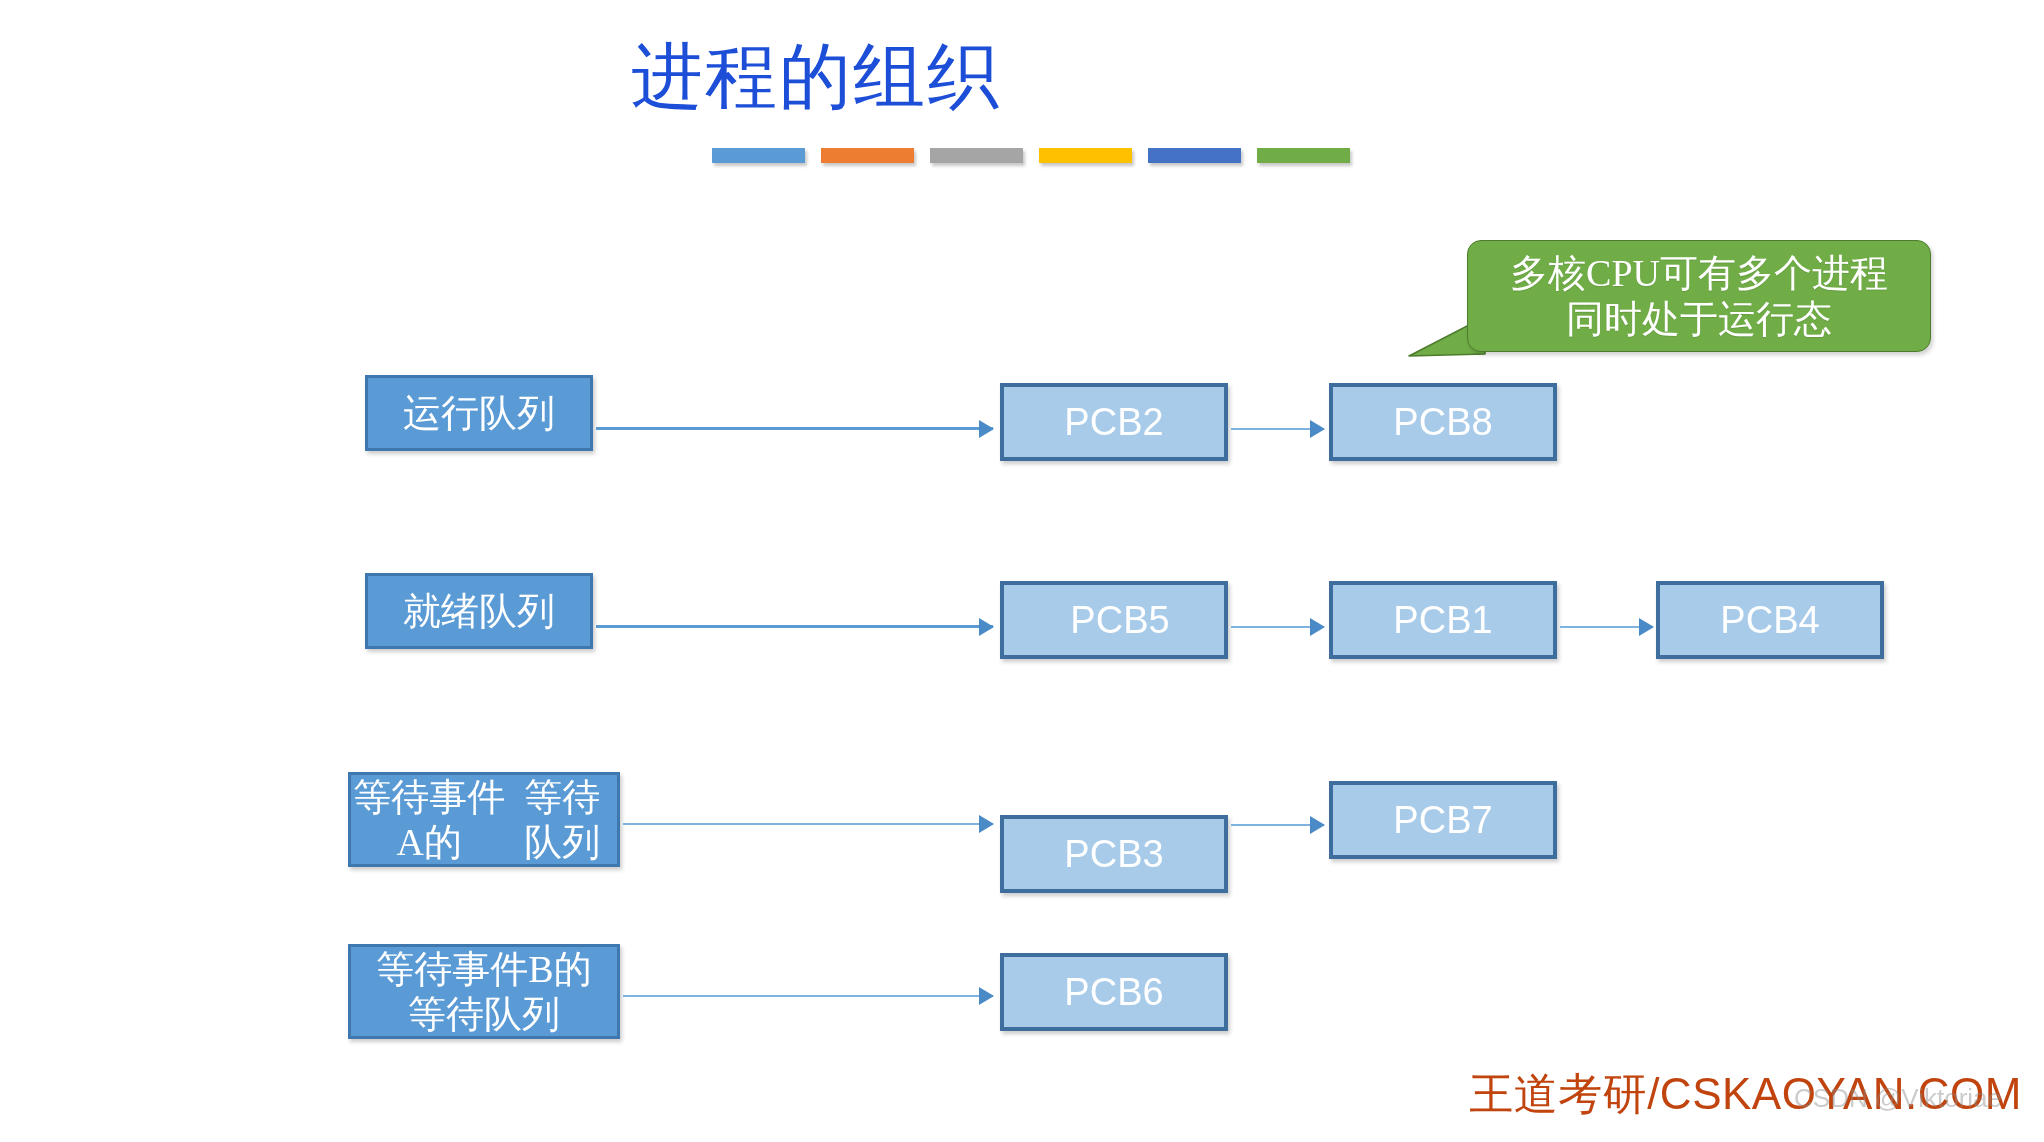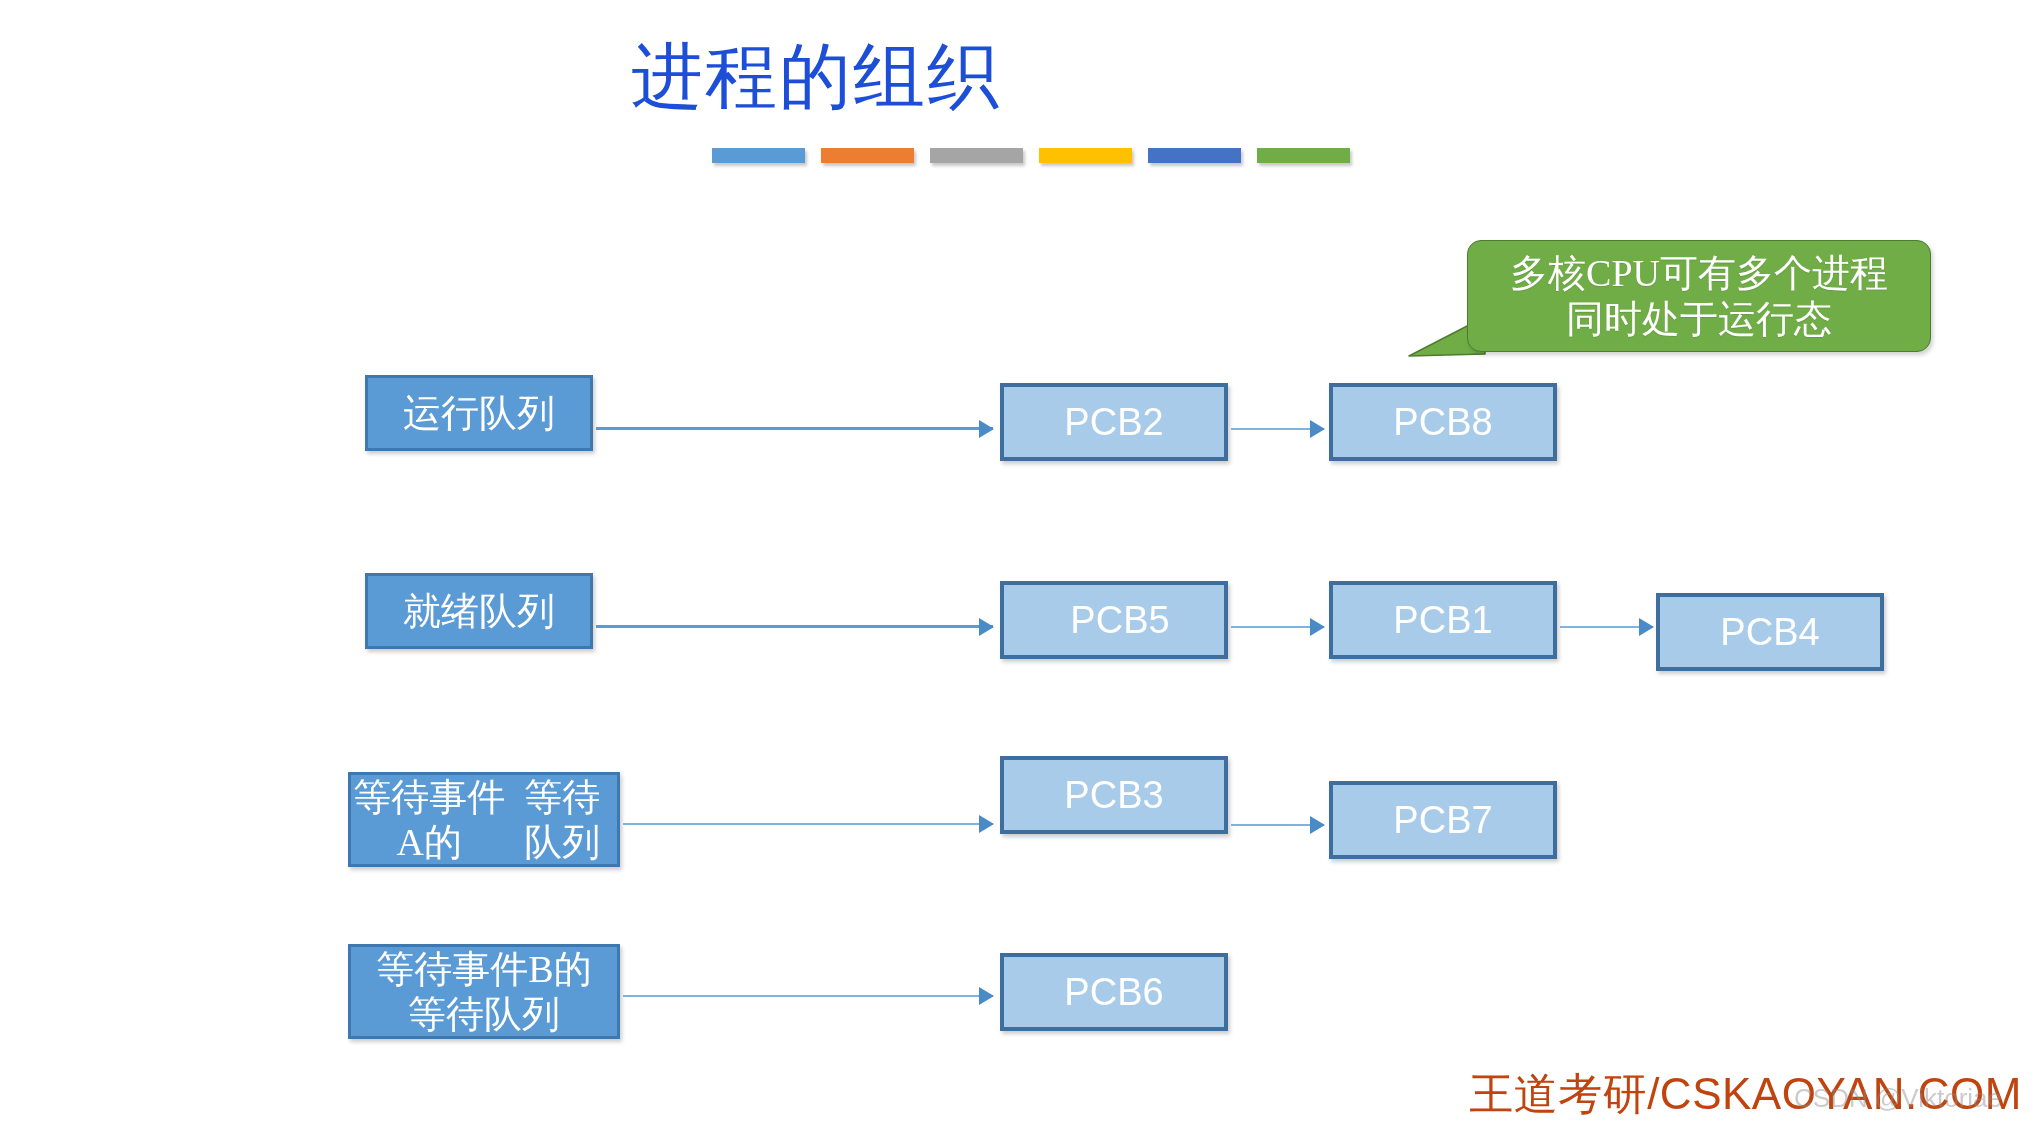--- a/index.html
+++ b/index.html
@@ -174,30 +174,30 @@
   </div>
   <div class="arrow" style="left:596px;top:625px;width:397px;"></div>
   <div class="node pcb" style="left:1000px;top:581px;width:228px;height:78px;padding-left:12px;">
     <span>PCB5</span>
   </div>
   <div class="arrow thin" style="left:1231px;top:626px;width:93px;"></div>
   <div class="node pcb" style="left:1329px;top:581px;width:228px;height:78px;">
     <span>PCB1</span>
   </div>
   <div class="arrow thin" style="left:1560px;top:626px;width:93px;"></div>
-  <div class="node pcb" style="left:1656px;top:581px;width:228px;height:78px;margin-top:12px;">
+  <div class="node pcb" style="left:1656px;top:581px;width:228px;height:78px;">
     <span>PCB4</span>
   </div>
 
   <div class="node queue" style="left:348px;top:772px;width:272px;height:95px;flex-direction:row;">
     <div>等待事件A的</div>
     <div>等待队列</div>
   </div>
   <div class="arrow thin" style="left:623px;top:823px;width:370px;"></div>
-  <div class="node pcb" style="left:1000px;top:756px;width:228px;height:78px;">
+  <div class="node pcb" style="left:1000px;top:815px;width:228px;height:78px;">
     <span>PCB3</span>
   </div>
   <div class="arrow thin" style="left:1231px;top:824px;width:93px;"></div>
   <div class="node pcb" style="left:1329px;top:781px;width:228px;height:78px;">
     <span>PCB7</span>
   </div>
 
   <div class="node queue" style="left:348px;top:944px;width:272px;height:95px;flex-direction:column;">
     <div>等待事件B的</div>
     <div>等待队列</div>

